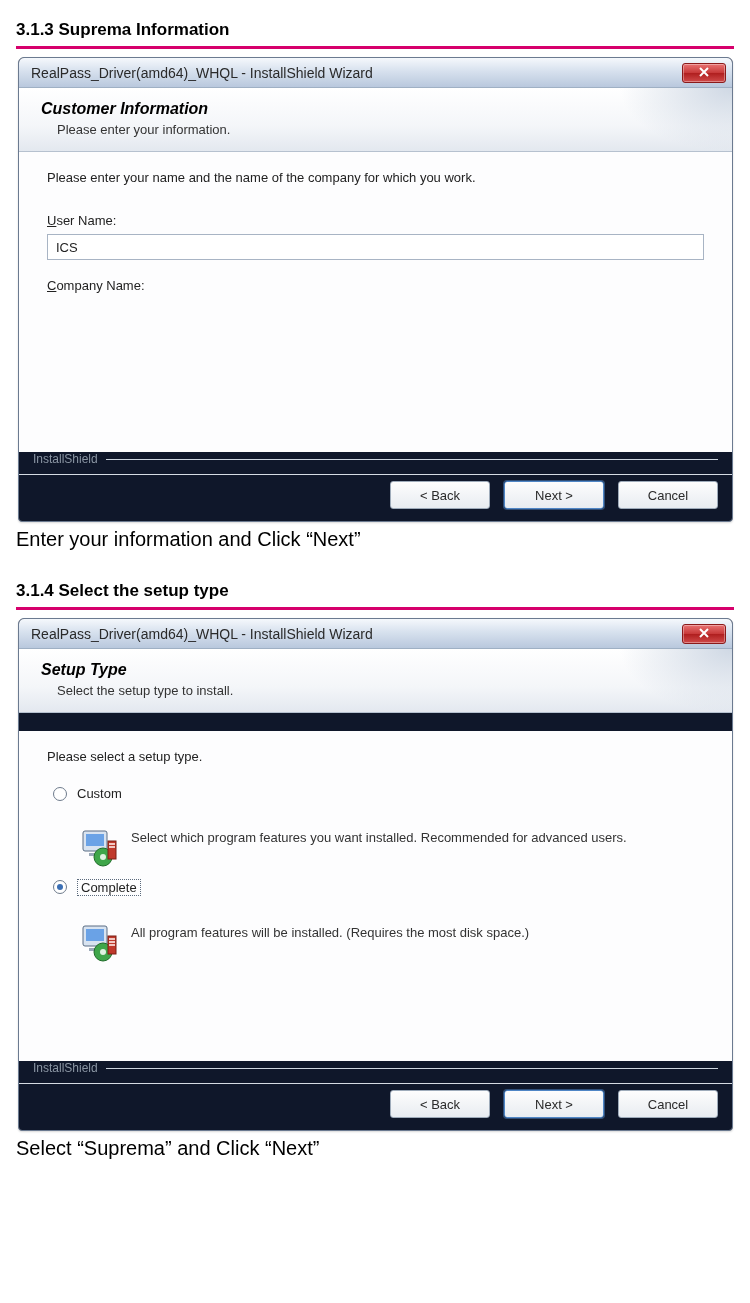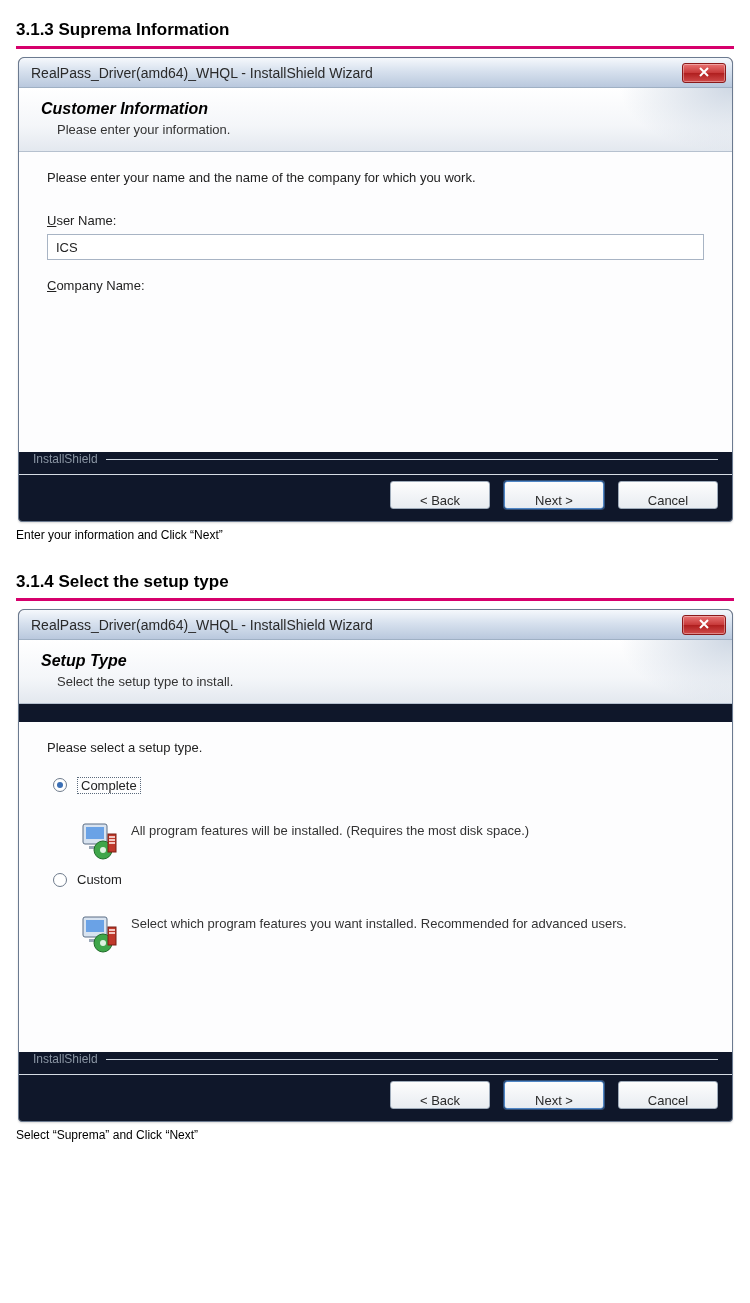--- a/index.html
+++ b/index.html
@@ -17,21 +17,21 @@
     font-size: 17px;
     margin: 4px 0 6px 0;
     color: #000;
   }
   .pink-rule {
     border: none;
     border-top: 3px solid #d6006c;
     margin: 0 0 8px 0;
   }
   .caption {
-    font-size: 12px;
+    font-size: 20px;
     margin: 6px 0 30px 0;
     color: #000;
   }
 
   
   .window {
     width: 715px;
     border: 1px solid #6b7a90;
     border-radius: 6px 6px 4px 4px;
     background: #0f172a;
@@ -143,21 +143,21 @@
     gap: 14px;
     border-top: 1px solid #d5dbe3;
   }
   .btn {
     width: 100px; height: 28px;
     font-size: 13px;
     color: #2a2a2a;
     background: linear-gradient(#fdfdfd, #e8ecf1);
     border: 1px solid #9eabba;
     border-radius: 3px;
-    display: flex; align-items: flex-end; justify-content: center;
+    display: flex; align-items: center; justify-content: center;
     text-align: center;
   }
   .btn.default {
     border-color: #4f86c6;
     box-shadow: 0 0 0 1px rgba(79,134,198,.5);
   }
 
   
   .opt-row {
     display: flex;
@@ -284,20 +284,42 @@
   </div>
 
   <div class="header-band">
     <div class="header-swoosh"></div>
     <div class="header-title">Setup Type</div>
     <div class="header-sub">Select the setup type to install.</div>
   </div>
 
   <div class="panel-body" style="min-height:330px;margin-top:18px;">
     <div class="instr" style="margin-bottom:22px">Please select a setup type.</div>
+
+    <div class="opt-group">
+      <div class="opt-row">
+        <span class="radio"></span>
+        <span class="opt-label">Custom</span>
+      </div>
+      <div class="opt-desc-row">
+        <span class="feature-icon">
+          <svg viewBox="0 0 42 42">
+            <rect x="6" y="4" width="24" height="20" rx="2" fill="#d8e3f0" stroke="#5a6d84" stroke-width="1"></rect>
+            <rect x="9" y="7" width="18" height="12" fill="#6aa2e6"></rect>
+            <rect x="12" y="26" width="12" height="3" fill="#9aa8b8"></rect>
+            <circle cx="26" cy="30" r="9" fill="#3fa64a" stroke="#1e6b28" stroke-width="1"></circle>
+            <circle cx="26" cy="30" r="3" fill="#dff3e1"></circle>
+            <rect x="31" y="14" width="8" height="18" fill="#c0392b" stroke="#7b1f15"></rect>
+            <rect x="32" y="16" width="6" height="2" fill="#f2c7c1"></rect>
+            <rect x="32" y="19" width="6" height="2" fill="#f2c7c1"></rect>
+          </svg>
+        </span>
+        <div class="opt-desc">Select which program features you want installed. Recommended for advanced users.</div>
+      </div>
+    </div>
 
     <div class="opt-group">
       <div class="opt-row">
         <span class="radio checked"></span>
         <span class="opt-label boxed">Complete</span>
       </div>
       <div class="opt-desc-row">
         <span class="feature-icon">
           <svg viewBox="0 0 42 42">
             <rect x="6" y="4" width="24" height="20" rx="2" fill="#d8e3f0" stroke="#5a6d84" stroke-width="1"></rect>
@@ -308,42 +330,20 @@
             <rect x="31" y="14" width="8" height="18" fill="#c0392b" stroke="#7b1f15"></rect>
             <rect x="32" y="16" width="6" height="2" fill="#f2c7c1"></rect>
             <rect x="32" y="19" width="6" height="2" fill="#f2c7c1"></rect>
             <rect x="32" y="22" width="6" height="2" fill="#f2c7c1"></rect>
           </svg>
         </span>
         <div class="opt-desc">All program features will be installed. (Requires the most disk space.)</div>
       </div>
     </div>
 
-    <div class="opt-group">
-      <div class="opt-row">
-        <span class="radio"></span>
-        <span class="opt-label">Custom</span>
-      </div>
-      <div class="opt-desc-row">
-        <span class="feature-icon">
-          <svg viewBox="0 0 42 42">
-            <rect x="6" y="4" width="24" height="20" rx="2" fill="#d8e3f0" stroke="#5a6d84" stroke-width="1"></rect>
-            <rect x="9" y="7" width="18" height="12" fill="#6aa2e6"></rect>
-            <rect x="12" y="26" width="12" height="3" fill="#9aa8b8"></rect>
-            <circle cx="26" cy="30" r="9" fill="#3fa64a" stroke="#1e6b28" stroke-width="1"></circle>
-            <circle cx="26" cy="30" r="3" fill="#dff3e1"></circle>
-            <rect x="31" y="14" width="8" height="18" fill="#c0392b" stroke="#7b1f15"></rect>
-            <rect x="32" y="16" width="6" height="2" fill="#f2c7c1"></rect>
-            <rect x="32" y="19" width="6" height="2" fill="#f2c7c1"></rect>
-          </svg>
-        </span>
-        <div class="opt-desc">Select which program features you want installed. Recommended for advanced users.</div>
-      </div>
-    </div>
-
     <div style="height:20px"></div>
   </div>
 
   <div class="install-shield-row">
     <span class="is-label">InstallShield</span>
     <span class="hr"></span>
   </div>
 
   <div class="button-bar">
     <div class="btn">

